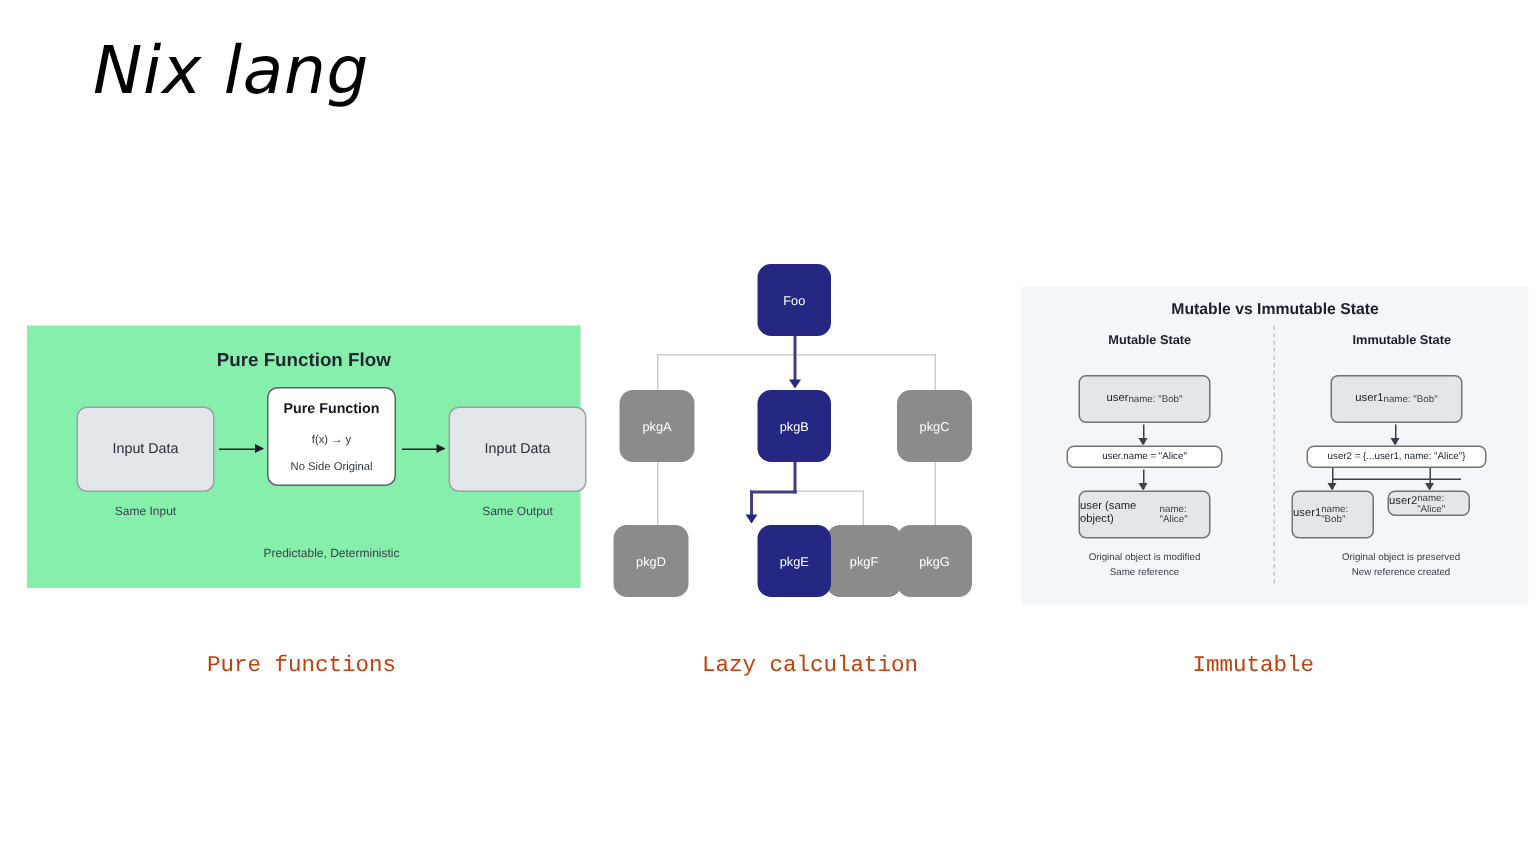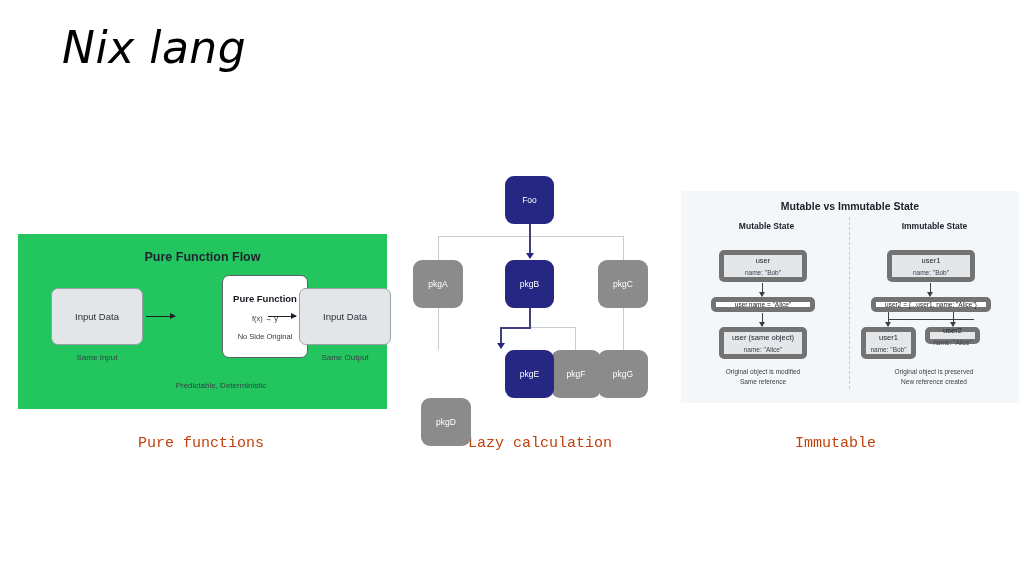--- a/index.html
+++ b/index.html
@@ -30,24 +30,24 @@
   }
 
   
   .panel {
     position: absolute;
   }
 
   
   #panel-pure {
     left: 18px;
-    top: 234px;
+    top: 217px;
     width: 369px;
     height: 175px;
-    background: #22c55e;
+    background: #86efac;
     text-decoration: underline;
   }
   #pure-title {
     position: absolute;
     top: 16px;
     left: 0;
     width: 100%;
     text-align: center;
     font-size: 12.5px;
     font-weight: bold;
@@ -65,24 +65,23 @@
   }
   #pf-input {
     left: 33px; top: 54px; width: 92px; height: 57px;
     background: #e3e6e9;
   }
   #pf-output {
     left: 281px; top: 54px; width: 92px; height: 57px;
     background: #e3e6e9;
   }
   #pf-func {
-    left: 160px; top: 41px; width: 86px; height: 83px;
+    left: 160px; top: 41px; width: 86px; height: 66px;
     background: #ffffff;
     border-color: #5c626b;
-    margin-left: 44px;
   }
   .pf-box .lbl {
     font-size: 9.5px;
     color: #2a2f38;
   }
   #pf-func .fn-title {
     font-size: 9.5px;
     font-weight: bold;
     color: #15181e;
     margin-bottom: 10px;
@@ -143,21 +142,21 @@
     font-size: 8.5px;
     color: #ffffff;
     z-index: 3;
   }
   .node.gray { background: #8b8b8b; }
   .node.navy { background: #252783; }
   #n-foo  { left: 112px; top: 8px;   width: 49px; height: 48px; }
   #n-pkga { left: 20px;  top: 92px;  }
   #n-pkgb { left: 112px; top: 92px;  width: 49px; }
   #n-pkgc { left: 205px; top: 92px;  }
-  #n-pkgd { left: 28px;  top: 182px; margin-top: 48px; }
+  #n-pkgd { left: 16px;  top: 182px; }
   #n-pkge { left: 112px; top: 182px; width: 49px; }
   #n-pkgf2{ left: 158px; top: 182px; }
   #n-pkgg { left: 205px; top: 182px; }
   .edge {
     position: absolute;
     background: #c9cdd3;
     z-index: 1;
   }
   .edge.navy { background: #3f4080; z-index: 2; }
   .arrowhead {
@@ -197,26 +196,26 @@
   #col-title-imm { left: 176px; width: 155px; }
   #imm-divider {
     position: absolute;
     left: 168px; top: 26px;
     width: 0;
     height: 172px;
     border-left: 1px dashed #c2c8d0;
   }
   .state-box {
     position: absolute;
-    border: 5px solid #737373;
+    border: 1px solid #737373;
     border-radius: 5px;
     background: #e4e7ea;
     box-sizing: border-box;
     display: flex;
-    flex-direction: column;
+    flex-direction: row;
     align-items: center;
     justify-content: center;
   }
   .state-box.plain { background: #ffffff; }
   .state-box .sb-name {
     font-size: 7.5px;
     color: #1a1f29;
     margin-bottom: 4px;
   }
   .state-box .sb-prop {

